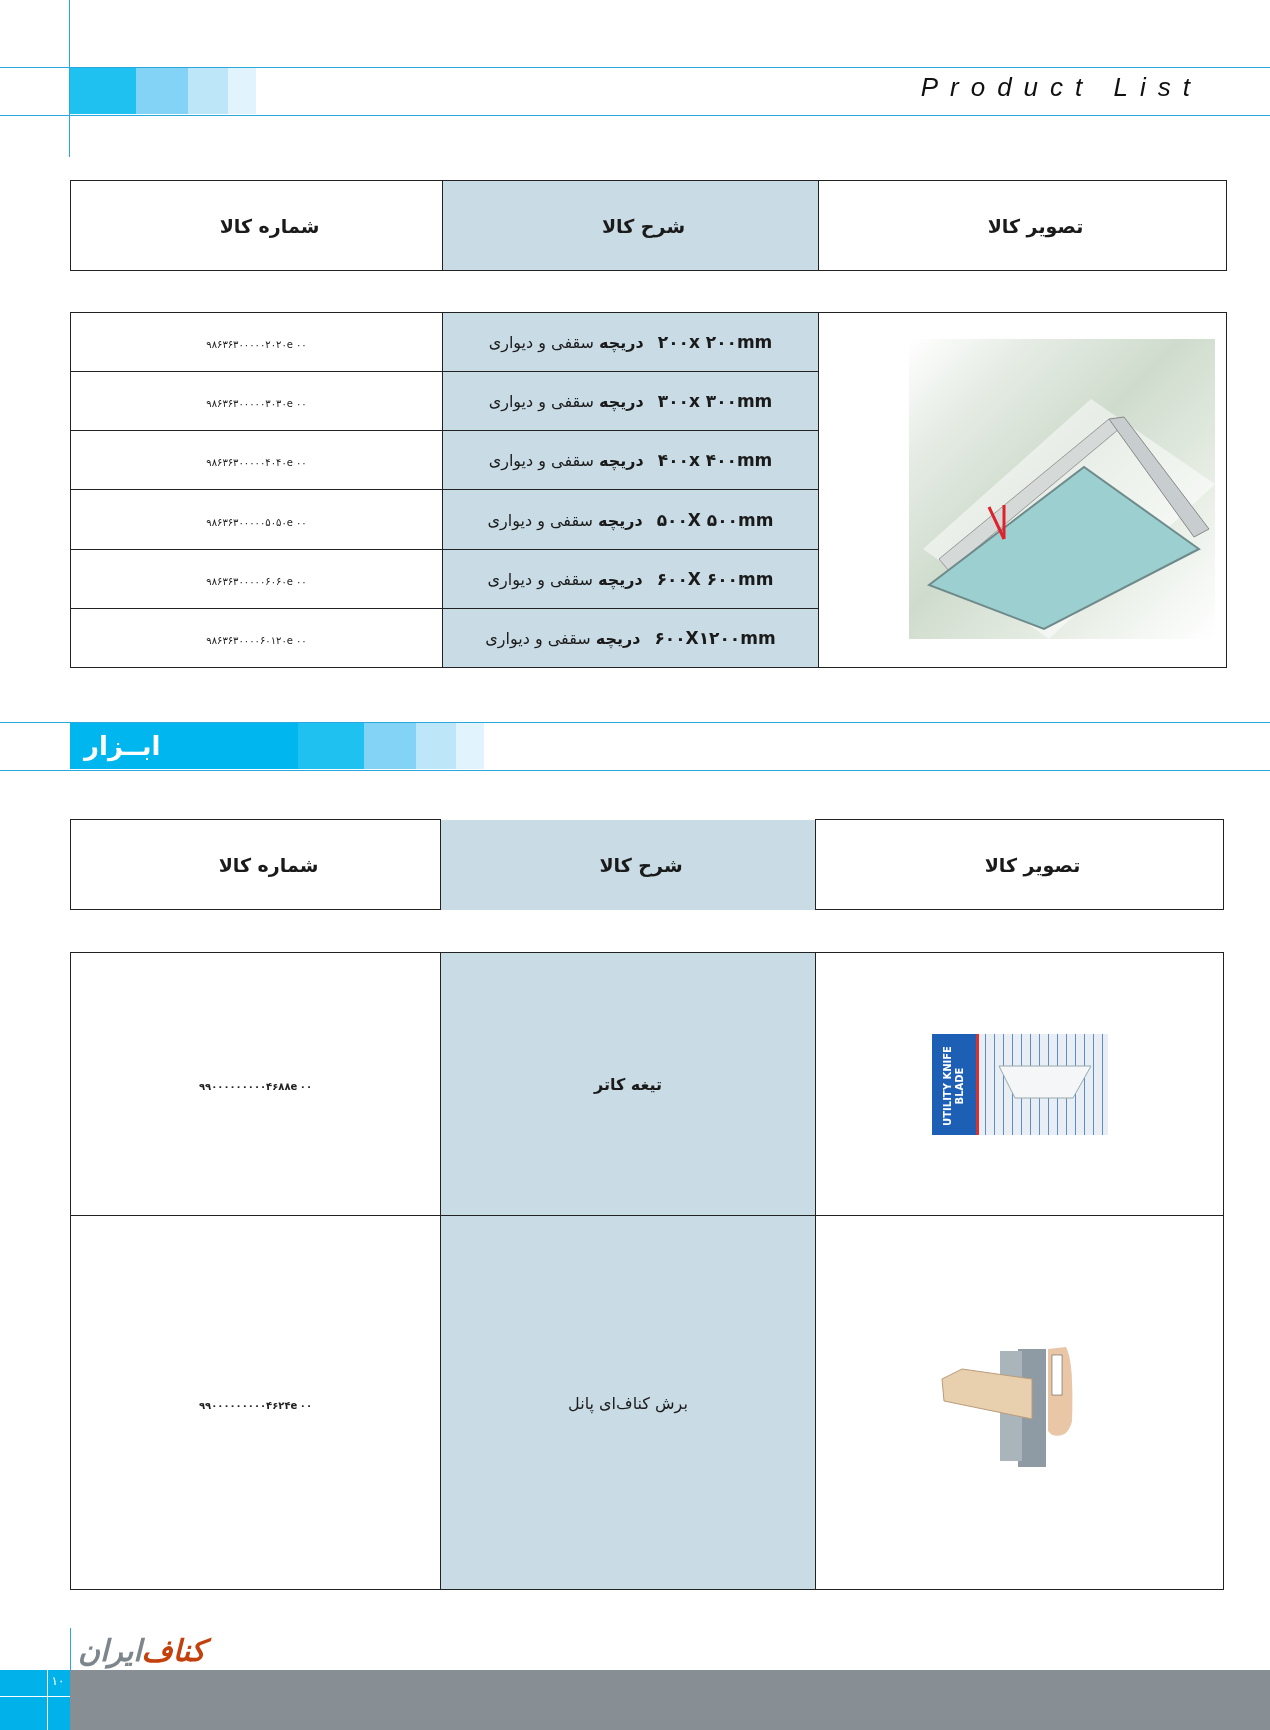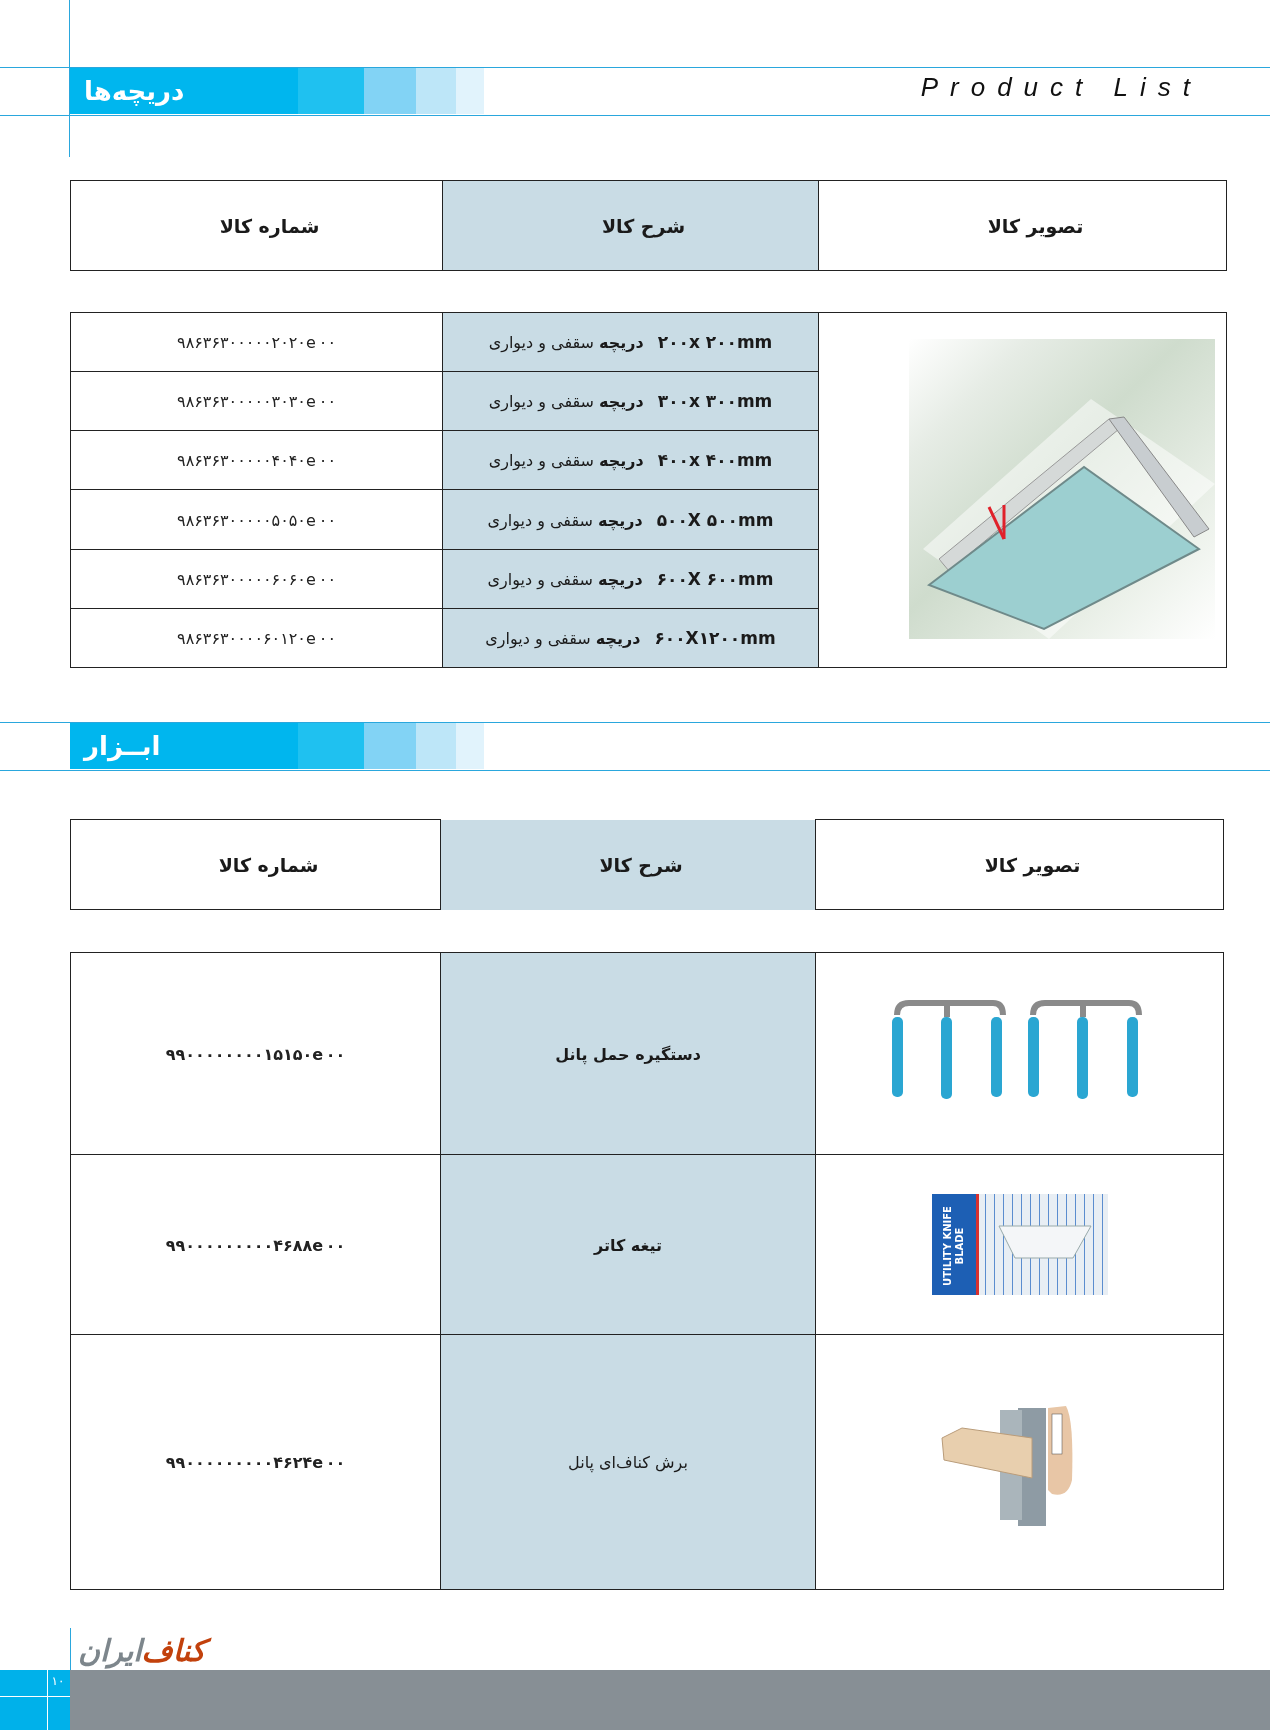--- a/index.html
+++ b/index.html
@@ -35,21 +35,21 @@
   }
 
   
   .tbl { border-collapse: collapse; position: absolute; table-layout: fixed; }
   .tbl td {
     border: 1.5px solid #222; text-align: center; vertical-align: middle;
     font-size: 17px; padding: 0;
   }
   .tbl td.desc { background: #c9dce5; }
   .hdr td { font-weight: bold; font-size: 19px; direction: rtl; padding-left: 26px; }
-  .code { font-size: 16px; letter-spacing: 3px; color: #222; direction: ltr; }
+  .code { font-size: 10px; letter-spacing: 3px; color: #222; direction: ltr; }
   .code.bold { font-weight: bold; letter-spacing: 2.5px; }
   .desc-text { direction: rtl; font-size: 16px; }
   .desc-text b { font-weight: bold; }
   .desc-size { font-weight: bold; margin-left: 14px; direction: ltr; display: inline-block; }
   .tool-name { font-weight: bold; direction: rtl; font-size: 16px; }
   .tool-name.light { font-weight: normal; }
 
   
   .img-cell { position: relative; }
   .hatch-img {
@@ -69,23 +69,20 @@
   .logo .gray { color: #7d868c; }
 </style>
 </head>
 <body>
 
 <div class="abs vline-top"></div>
 <div class="abs hline" style="top:67px"></div>
 <div class="abs hline" style="top:115px"></div>
 
 <div class="abs section-bar" style="top:68px">
-  <div class="seg seg1">
-      <span class="section-title">دریچه‌ها</span>
-    </div>
   <div class="seg seg2"></div>
     <div class="seg seg3"></div>
     <div class="seg seg4"></div>
     <div class="seg seg5"></div>
 </div>
 <div class="abs product-list-title">Product List</div>
 
 <table class="tbl hdr" style="left:70px; top:180px; width:1156px; height:91px;">
   <colgroup>
       <col style="width:372px">
@@ -174,38 +171,20 @@
 </tbody>
   </table>
 
 <table class="tbl" style="left:70px; top:952px; width:1153px; height:638px;">
   <colgroup>
       <col style="width:370px">
       <col style="width:375px">
       <col style="width:408px">
     </colgroup>
   <tbody>
-      <tr>
-    <td><span class="code bold">۹۹۰۰۰۰۰۰۰۰۱۵۱۵۰e۰۰</span></td>
-    <td class="desc"><span class="tool-name">دستگیره حمل پانل</span></td>
-    <td>
-      <svg width="270" height="110" viewBox="0 0 270 110">
-        <path d="M12,18 Q12,6 24,6 L108,6 Q118,6 118,18" fill="none" stroke="#8a8a8a" stroke-width="6"></path>
-        <line x1="62" y1="6" x2="62" y2="20" stroke="#8a8a8a" stroke-width="6"></line>
-        <rect x="7" y="20" width="11" height="80" rx="5" fill="#2aa6d2"></rect>
-        <rect x="56" y="20" width="11" height="82" rx="5" fill="#2aa6d2"></rect>
-        <rect x="106" y="20" width="11" height="80" rx="5" fill="#2aa6d2"></rect>
-        <path d="M148,18 Q148,6 160,6 L244,6 Q254,6 254,18" fill="none" stroke="#8a8a8a" stroke-width="6"></path>
-        <line x1="198" y1="6" x2="198" y2="20" stroke="#8a8a8a" stroke-width="6"></line>
-        <rect x="143" y="20" width="11" height="80" rx="5" fill="#2aa6d2"></rect>
-        <rect x="192" y="20" width="11" height="82" rx="5" fill="#2aa6d2"></rect>
-        <rect x="242" y="20" width="11" height="80" rx="5" fill="#2aa6d2"></rect>
-      </svg>
-    </td>
-  </tr>
   <tr>
     <td><span class="code bold">۹۹۰۰۰۰۰۰۰۰۰۴۶۸۸e۰۰</span></td>
     <td class="desc"><span class="tool-name">تیغه کاتر</span></td>
     <td>
       <div style="display:inline-block; width:176px; height:101px; position:relative; background: repeating-linear-gradient(90deg, #e8eef4 0, #e8eef4 8px, #5b8dcf 8px, #5b8dcf 9px); vertical-align:middle;">
         <div style="position:absolute; left:0; top:0; width:44px; height:101px; background:#1d5fb4; border-right:3px solid #d8312f;"></div>
         <div style="position:absolute; left:-28px; top:40px; width:100px; transform:rotate(-90deg); color:#fff; font-size:10px; font-weight:bold; line-height:12px; text-align:center;">
           <span>UTILITY KNIFE</span><br>
           <span>BLADE</span>
         </div>

